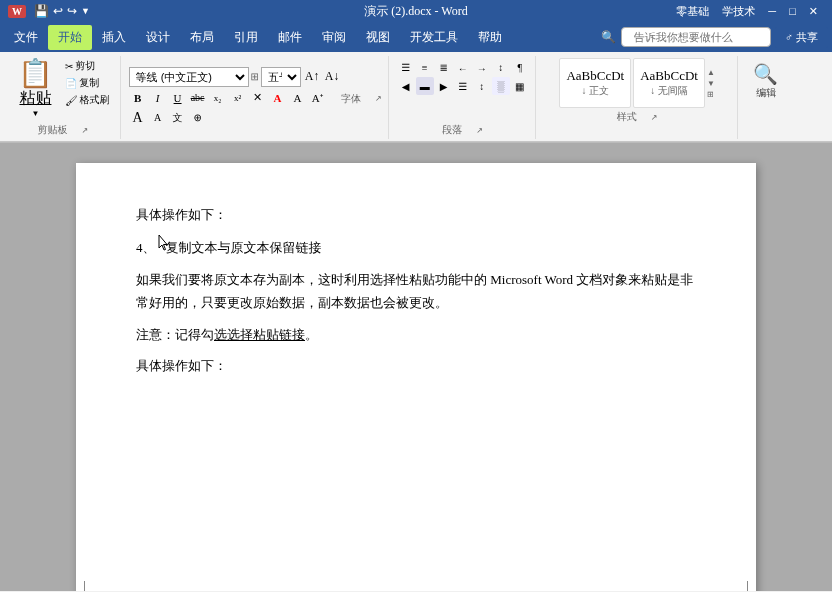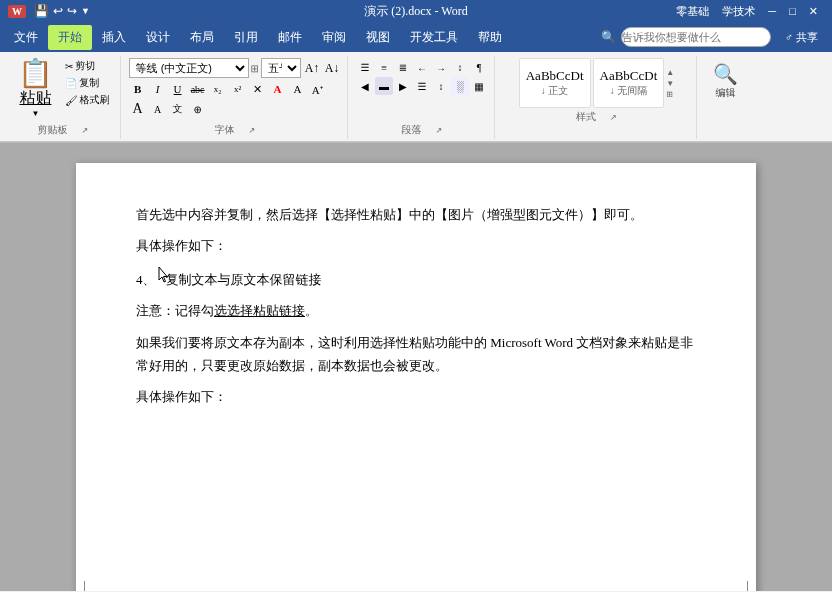--- a/index.html
+++ b/index.html
@@ -137,22 +137,22 @@
 
     
     .search-area {
       margin-left: auto;
       display: flex;
       align-items: center;
       gap: 4px;
     }
     .search-box {
       border: 1px solid #aaa;
-      border-radius: 10px;
-      padding: 2px 0;
+      border-radius: 4px;
+      padding: 2px 12px;
       font-size: 11px;
       width: 150px;
       background: white;
       height: 20px;
     }
     .share-btn {
       background: #2b579a;
       color: white;
       border: none;
       padding: 3px 10px;
@@ -274,21 +274,21 @@
           <span>格式刷</span>
         </div>
       </div>
     </div>
     <div class="ribbon-group-label">
       <span>剪贴板</span>
       <span class="expand-icon">↗</span>
     </div>
   </div>
 
-  <div class="ribbon-group" style="flex-direction:column;min-width:200px;">
+  <div class="ribbon-group" style="flex-direction:row;min-width:200px;">
     <div style="flex:1;">
       <div class="font-row">
         <select class="font-select">
           <option>等线 (中文正文)</option>
         </select>
         <span style="font-size:10px;color:#666;">⊞</span>
         <select class="font-size-select">
           <option>五号</option>
         </select>
         <div class="font-btn" style="font-size:12px;">A↑</div>
@@ -373,28 +373,27 @@
       <span style="font-size:20px;">🔍</span>
       <span style="font-size:10px;">编辑</span>
     </div>
   </div>
 
 </div>
 </div>
 
 <div class="doc-area">
   <div class="page">
-    <p>首先选中内容并复制，然后选择【选择性粘贴】中的【图片（增强型图元文件）】即可。</p>
     <p>具体操作如下：</p>
     <p>4、<span style="display:inline-flex;align-items:baseline;gap:0;">
       <span style="display:inline-block;width:10px;height:16px;position:relative;vertical-align:middle;">
         <svg width="12" height="18" viewBox="0 0 12 18" style="display:inline;">
               <path d="M3,1 L3,14 L6,11 L8,16 L9.5,15.5 L7.5,10.5 L11,10.5 Z" fill="white" stroke="black" stroke-width="1"></path>
             </svg>
       </span>复制文本与原文本保留链接</span></p>
+    <p>如果我们要将原文本存为副本，这时利用选择性粘贴功能中的 Microsoft Word 文档对象来粘贴是非常好用的，只要更改原始数据，副本数据也会被更改。</p>
     <p>注意：记得勾<span class="underline-text">选选择粘贴链接</span>。</p>
-    <p>如果我们要将原文本存为副本，这时利用选择性粘贴功能中的 Microsoft Word 文档对象来粘贴是非常好用的，只要更改原始数据，副本数据也会被更改。</p>
     <p>具体操作如下：</p>
 
     <div class="corner-mark bottom-left"></div>
     <div class="corner-mark bottom-right"></div>
   </div>
 </div>
 
 </body></html>

